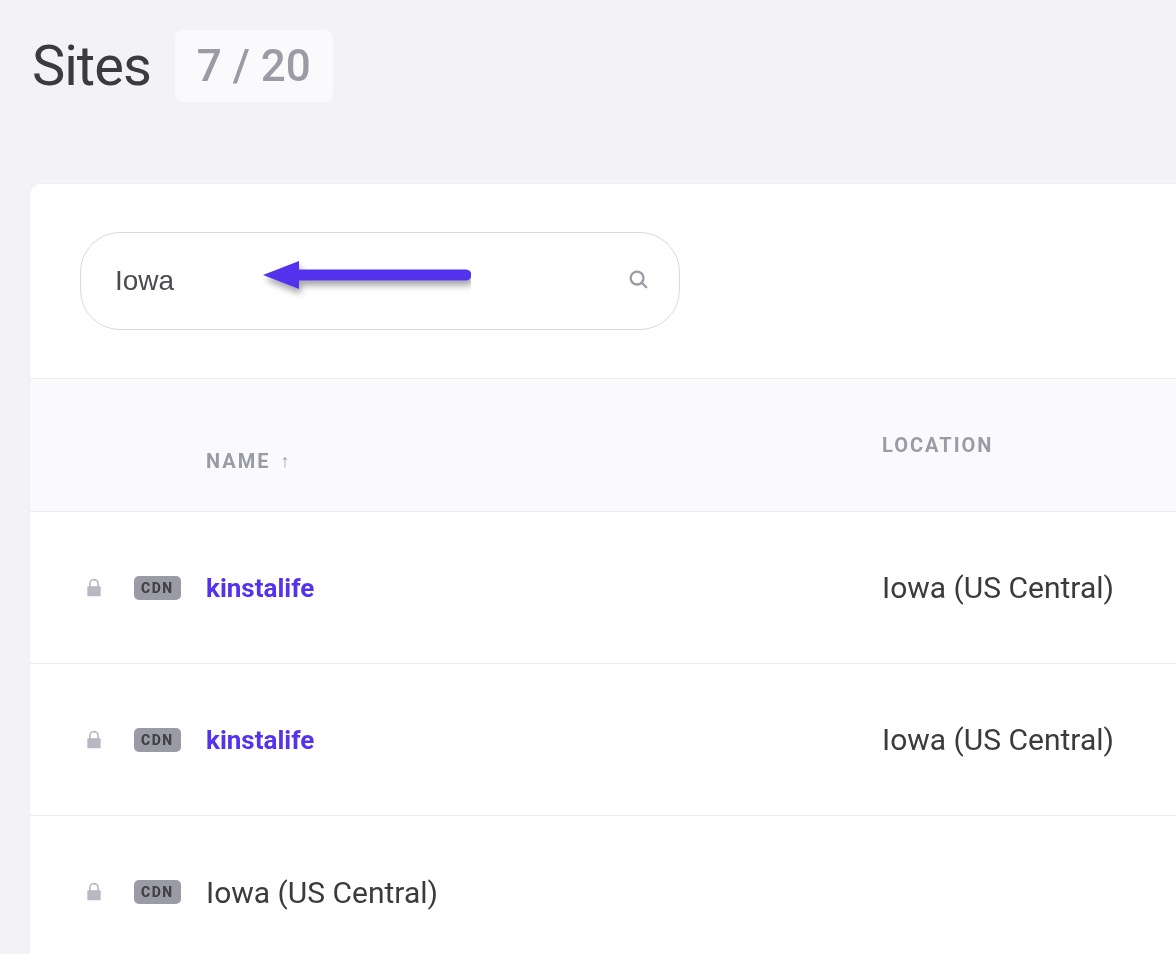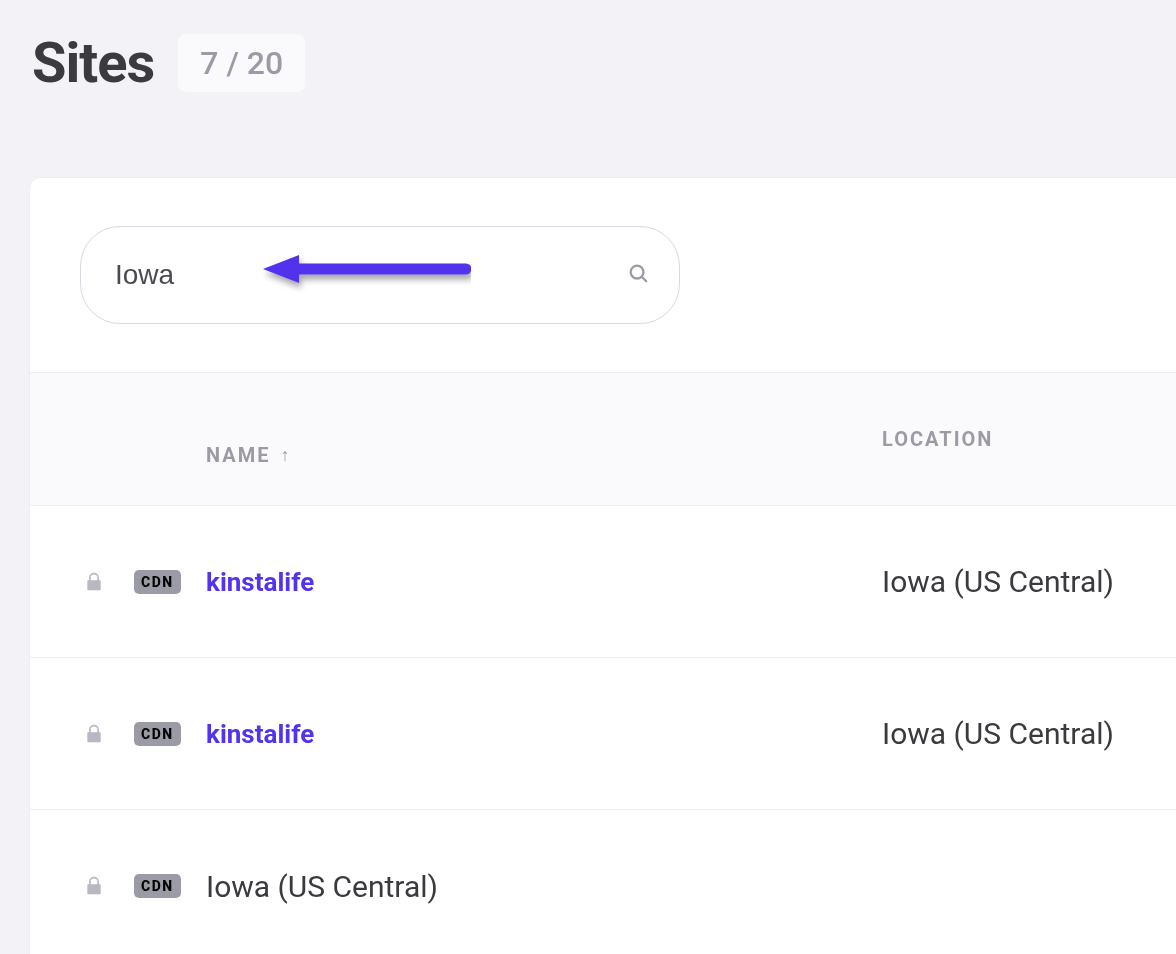--- a/index.html
+++ b/index.html
@@ -11,29 +11,29 @@
     overflow: hidden;
   }
   .header {
     display: flex;
     align-items: center;
     padding: 30px 0 0 32px;
     gap: 24px;
   }
   .page-title {
     font-size: 56px;
-    font-weight: 700;
+    font-weight: 400;
     color: #3a3a3f;
     letter-spacing: -1px;
   }
   .count-badge {
     background: #fafafd;
     border-radius: 8px;
     padding: 10px 22px;
-    font-size: 32px;
+    font-size: 44px;
     font-weight: 500;
     color: #9b9ba6;
   }
   .card {
     background: #ffffff;
     margin: 82px 0 0 30px;
     border-radius: 10px 0 0 10px;
     width: 1146px;
     box-shadow: 0 0 0 1px rgba(0,0,0,0.02);
   }
@@ -109,21 +109,21 @@
     align-items: center;
     color: #b8b8c2;
   }
   .cdn-col {
     width: 72px;
     display: flex;
     align-items: center;
   }
   .cdn-badge {
     background: #9b9ba6;
-    color: #000000;
+    color: #404040;
     font-size: 14px;
     font-weight: 800;
     letter-spacing: 1.5px;
     padding: 4px 7px;
     border-radius: 5px;
   }
   .name-col {
     width: 676px;
     font-size: 26px;
     font-weight: 700;

